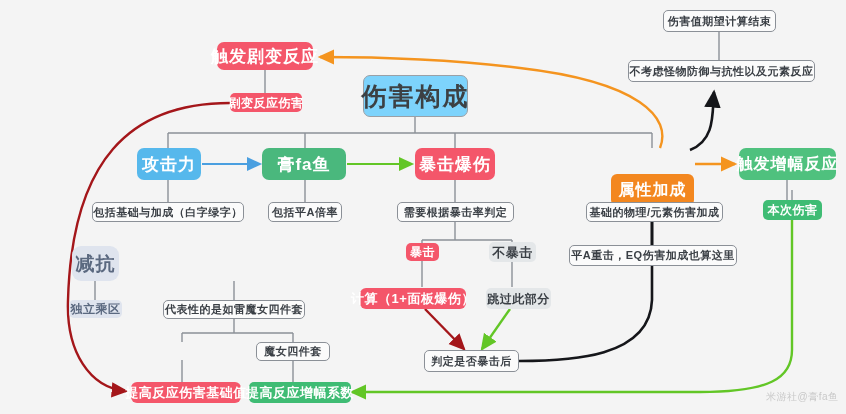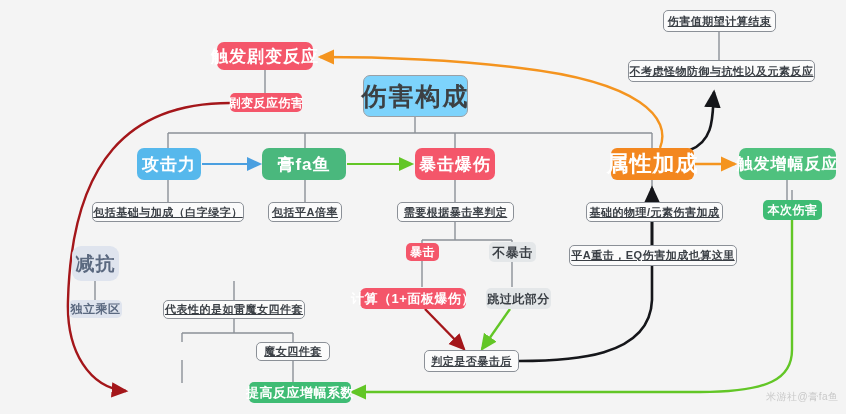--- a/index.html
+++ b/index.html
@@ -42,21 +42,20 @@
     font-weight: bold;
     letter-spacing: 2px;
   }
   .n-plain {
     background: #fbfbfb;
     border: 1.3px solid #8b9097;
     border-radius: 5px;
     color: #3a3f45;
     font-size: 11px;
     font-weight: bold;
-    text-decoration: underline;
   }
   .n-blue {
     background: #56b8ec;
     border-radius: 7px;
     color: #ffffff;
     font-size: 17px;
     font-weight: bold;
     letter-spacing: 1px;
   }
   .n-green {
@@ -72,23 +71,24 @@
     border-radius: 7px;
     color: #ffffff;
     font-size: 17px;
     font-weight: bold;
     letter-spacing: 1px;
   }
   .n-orange {
     background: #f3871f;
     border-radius: 6px;
     color: #ffffff;
-    font-size: 22px;
-    font-weight: bold;
-    letter-spacing: 1px;
+    font-size: 16px;
+    font-weight: bold;
+    letter-spacing: 1px;
+    margin-top: 26px;
   }
   .n-pink {
     background: #f2689b;
     border-radius: 7px;
     color: #ffffff;
     font-size: 18px;
     font-weight: bold;
     letter-spacing: 1px;
   }
   .n-greenlite {
@@ -349,20 +349,23 @@
 
   <div class="node n-plain" style="left:163px; top:300px; width:142px; height:19px;">
     <span>代表性的是如雷魔女四件套</span>
   </div>
 
 
   <div class="node n-plain" style="left:256px; top:342px; width:74px; height:19px;">
     <span>魔女四件套</span>
   </div>
 
+  <div class="node n-redchip-lg" style="left:131px; top:382px; width:110px; height:21px;">
+    <span>提高反应伤害基础值</span>
+  </div>
 
   <div class="node n-greenchip" style="left:249px; top:382px; width:102px; height:21px; font-size:13px;">
     <span>提高反应增幅系数</span>
   </div>
 
   <div class="watermark" style="left:766px; top:390px;">
     <span>米游社@膏fa鱼</span>
   </div>
 
 </div>

